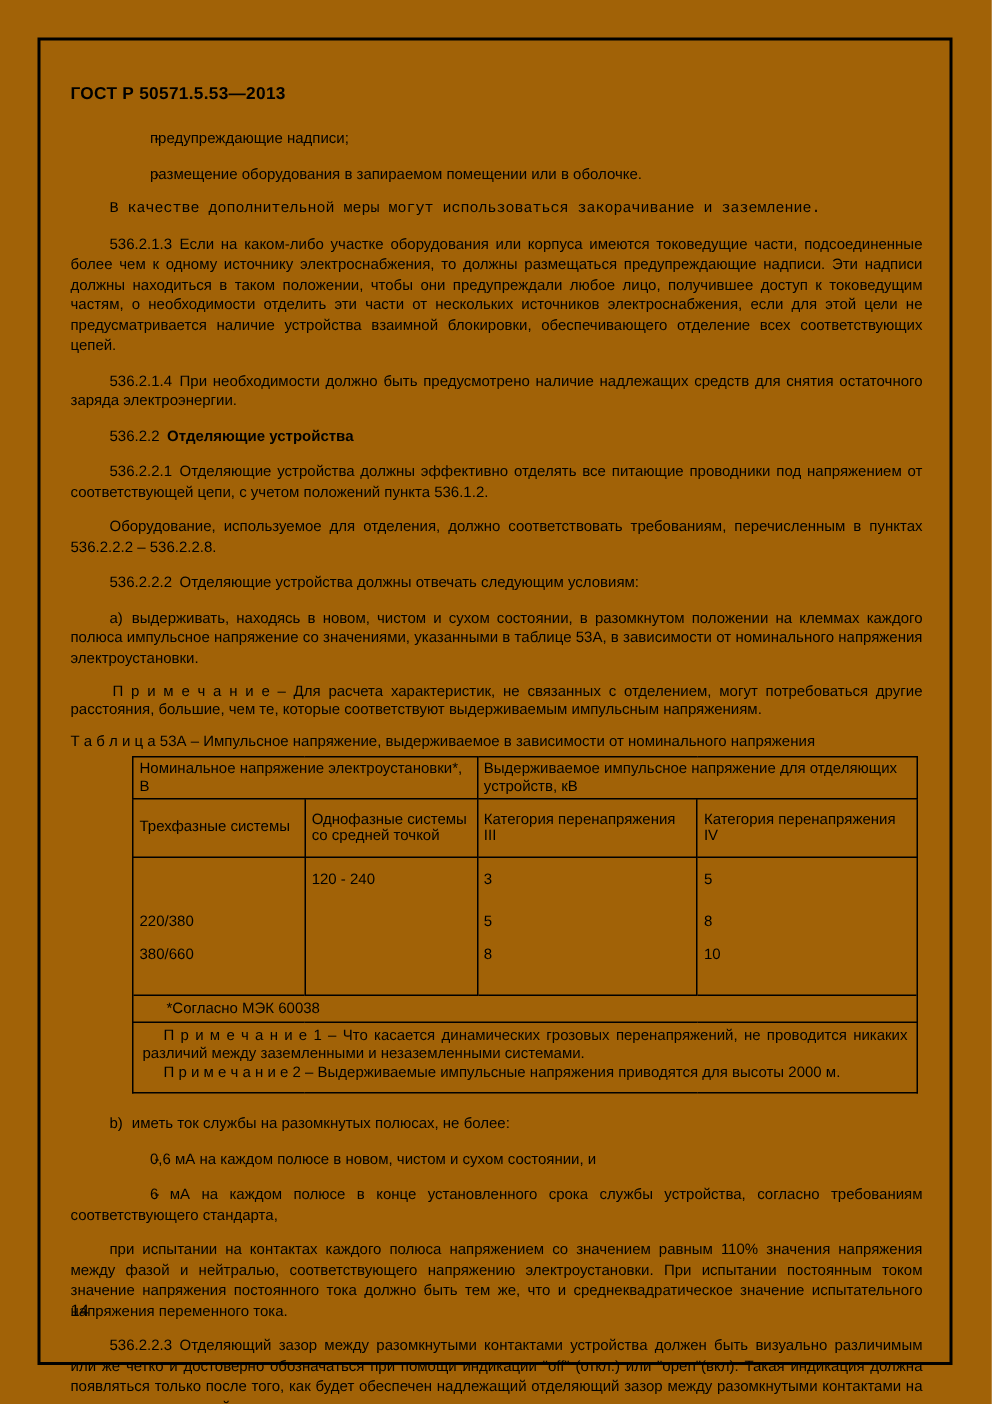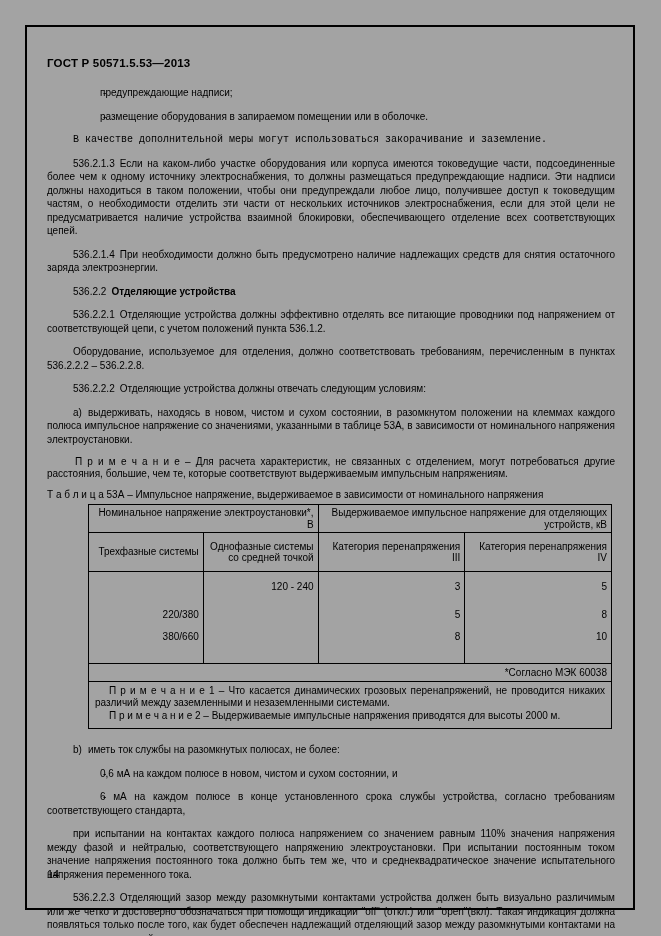--- a/index.html
+++ b/index.html
@@ -4,21 +4,21 @@
 <style>
   html, body { margin: 0; padding: 0; }
   body {
     width: 661px; height: 936px;
     background: #ffffff;
     font-family: "Liberation Sans", "DejaVu Sans", sans-serif;
   }
   .page {
     position: relative;
     width: 661px; height: 936px;
-    background: #a3a3a3;
+    background: #a16207;
     color: #000;
     overflow: hidden;
   }
   .frame {
     position: absolute;
     left: 25px; top: 25px;
     width: 610px; height: 885px;
     border: 2px solid #000;
     box-sizing: border-box;
   }
@@ -61,31 +61,31 @@
   .t53a {
     border-collapse: collapse;
     margin: 0 0 14px 41px;
     width: 524px;
     font-size: 10px;
     line-height: 11.5px;
   }
   .t53a th, .t53a td {
     border: 1px solid #000;
     font-weight: normal;
-    text-align: right;
+    text-align: left;
     vertical-align: middle;
     padding: 2px 4px;
   }
   .t53a thead tr.group th { height: 22px; }
   .t53a thead tr.cols th { height: 34px; }
   .t53a tbody td.bodycell { border-top: none; border-bottom: none; }
   .t53a tr.r1 td { height: 26px; }
   .t53a tr.r2 td { height: 22px; }
   .t53a tr.r3 td { height: 30px; vertical-align: top; padding-top: 3px; }
-  .t53a td.footnote { text-align: right; height: 13px; padding-left: 12px; }
+  .t53a td.footnote { text-align: left; height: 13px; padding-left: 22px; }
   .t53a td.tnotes { text-align: left; padding: 3px 6px 5px 6px; }
   .tnote {
     font-size: 10px;
     line-height: 12px;
     text-align: justify;
     text-indent: 14px;
     margin: 0 0 1px 0;
   }
   .pageno {
     position: absolute;

